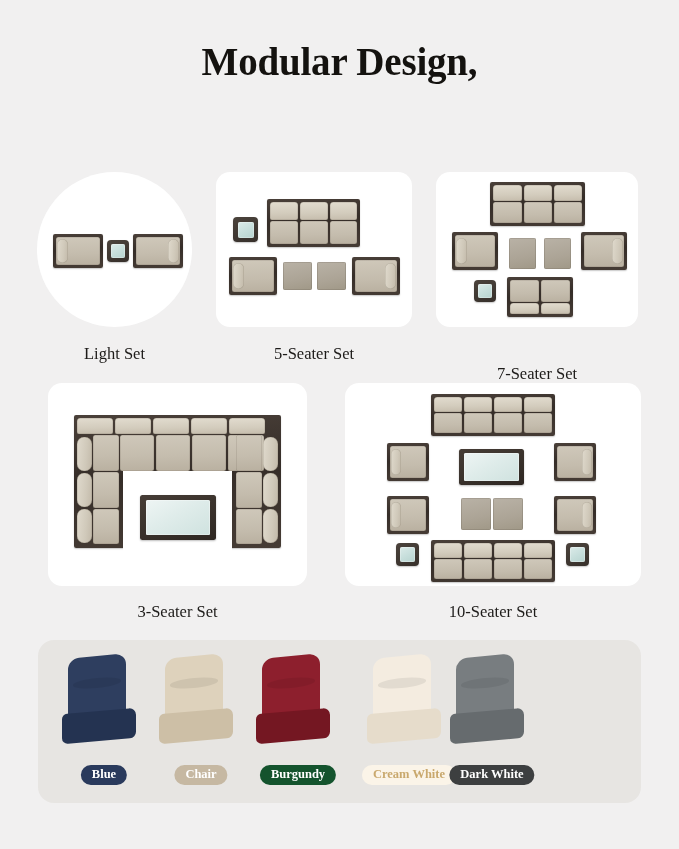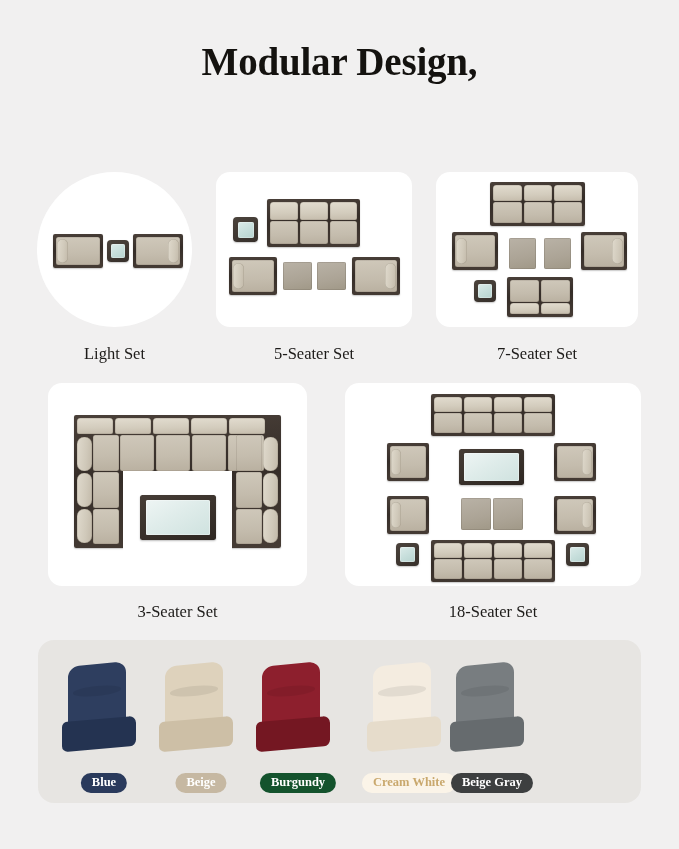--- a/index.html
+++ b/index.html
@@ -125,21 +125,20 @@
     width: 603px;
     height: 163px;
     background: #e7e5e2;
     border-radius: 16px;
   }
   .swatch {
     position: absolute;
     top: 0;
     width: 96px;
     height: 163px;
-    margin-top: 8px;
   }
   .swatch-figure {
     position: absolute;
     left: 0;
     top: 14px;
     width: 96px;
     height: 96px;
   }
   .swatch-pill {
     position: absolute;
@@ -225,21 +224,21 @@
     <div class="fz ottoman" style="left:101px; top:90px; width:29px; height:28px;"></div>
 
     <div class="fz frame" style="left:136px; top:85px; width:48px; height:38px;">
       <div class="fz cush seat" style="left:3px; top:3px; width:42px; height:32px;"></div>
       <div class="fz arm" style="right:4px; top:6px; width:11px; height:26px;"></div>
     </div>
   </div>
   <div class="set-label" style="margin-top:17px;">5-Seater Set</div>
 </div>
 
-<div class="set-cell" style="left:440px; top:172px; width:194px;">
+<div class="set-cell" style="left:440px; top:172px; width:194px;gap:20px;">
   <div class="card rounded" style="width:202px; height:155px;">
 
     <div class="fz frame" style="left:54px; top:10px; width:95px; height:44px;">
       <div class="fz cush back" style="left:3px; top:3px; width:29px; height:16px;"></div>
       <div class="fz cush back" style="left:34px; top:3px; width:28px; height:16px;"></div>
       <div class="fz cush back" style="left:64px; top:3px; width:28px; height:16px;"></div>
       <div class="fz cush seat" style="left:3px; top:20px; width:29px; height:21px;"></div>
       <div class="fz cush seat" style="left:34px; top:20px; width:28px; height:21px;"></div>
       <div class="fz cush seat" style="left:64px; top:20px; width:28px; height:21px;"></div>
     </div>
@@ -351,39 +350,39 @@
       <div class="fz cush back" style="left:3px;  top:3px; width:28px; height:15px;"></div>
       <div class="fz cush back" style="left:33px; top:3px; width:28px; height:15px;"></div>
       <div class="fz cush back" style="left:63px; top:3px; width:28px; height:15px;"></div>
       <div class="fz cush back" style="left:93px; top:3px; width:28px; height:15px;"></div>
       <div class="fz cush seat" style="left:3px;  top:19px; width:28px; height:20px;"></div>
       <div class="fz cush seat" style="left:33px; top:19px; width:28px; height:20px;"></div>
       <div class="fz cush seat" style="left:63px; top:19px; width:28px; height:20px;"></div>
       <div class="fz cush seat" style="left:93px; top:19px; width:28px; height:20px;"></div>
     </div>
   </div>
-  <div class="set-label" style="margin-top:16px;">18-Seater Set</div>
+  <div class="set-label" style="margin-top:16px;">10-Seater Set</div>
 </div>
 
 <div class="swatch-panel">
 
   <div class="swatch" style="left:18px;">
     <div class="swatch-figure">
       <div class="cb cb-back" style="background:#2e3e5f;"></div>
       <div class="cb cb-seat" style="background:#243351;"></div>
     </div>
     <div class="swatch-pill" style="background:#2a3a5c; color:#ffffff;">Blue</div>
   </div>
 
   <div class="swatch" style="left:115px;">
     <div class="swatch-figure">
       <div class="cb cb-back" style="background:#ded2bc;"></div>
       <div class="cb cb-seat" style="background:#cdbfa6;"></div>
     </div>
-    <div class="swatch-pill" style="background:#c6b8a2; color:#ffffff;">Beige</div>
+    <div class="swatch-pill" style="background:#c6b8a2; color:#ffffff;">Chair</div>
   </div>
 
   <div class="swatch" style="left:212px;">
     <div class="swatch-figure">
       <div class="cb cb-back" style="background:#8d1f2d;"></div>
       <div class="cb cb-seat" style="background:#741722;"></div>
     </div>
     <div class="swatch-pill" style="background:#14532d; color:#ffffff;">Burgundy</div>
   </div>
 
@@ -393,17 +392,17 @@
       <div class="cb cb-seat" style="background:#e6dccb;"></div>
     </div>
     <div class="swatch-pill" style="background:#fbf4e8; color:#c9a86d;">Cream White</div>
   </div>
 
   <div class="swatch" style="left:406px;">
     <div class="swatch-figure">
       <div class="cb cb-back" style="background:#787d80;"></div>
       <div class="cb cb-seat" style="background:#666b6e;"></div>
     </div>
-    <div class="swatch-pill" style="background:#3d3f40; color:#ffffff;">Beige Gray</div>
+    <div class="swatch-pill" style="background:#3d3f40; color:#ffffff;">Dark White</div>
   </div>
 
 
 </div>
 
 </body></html>

